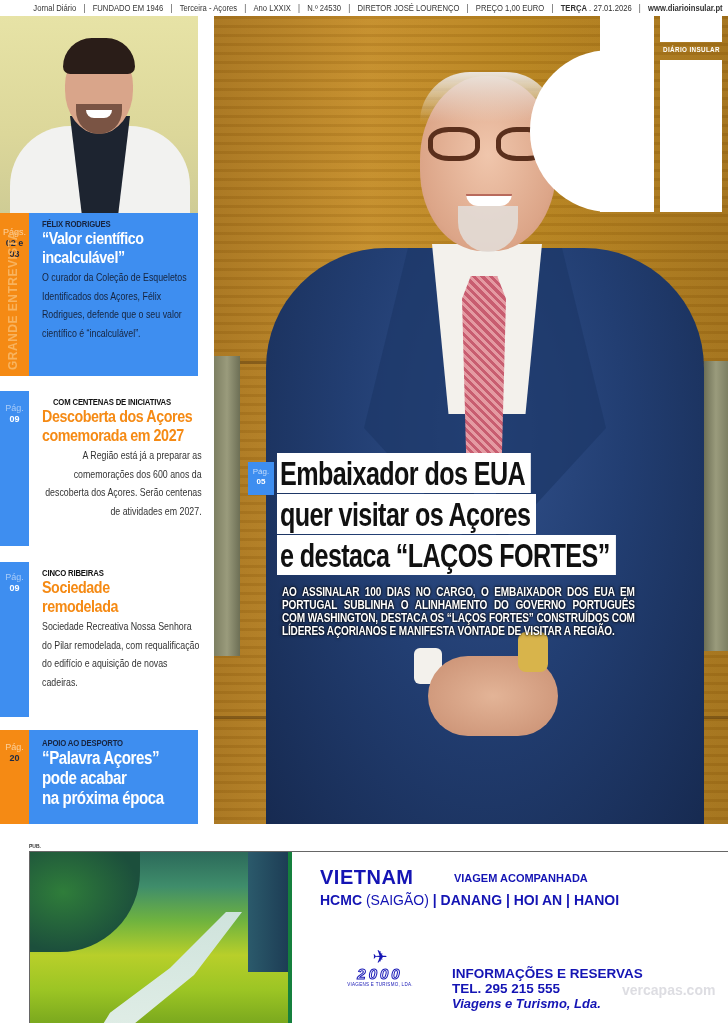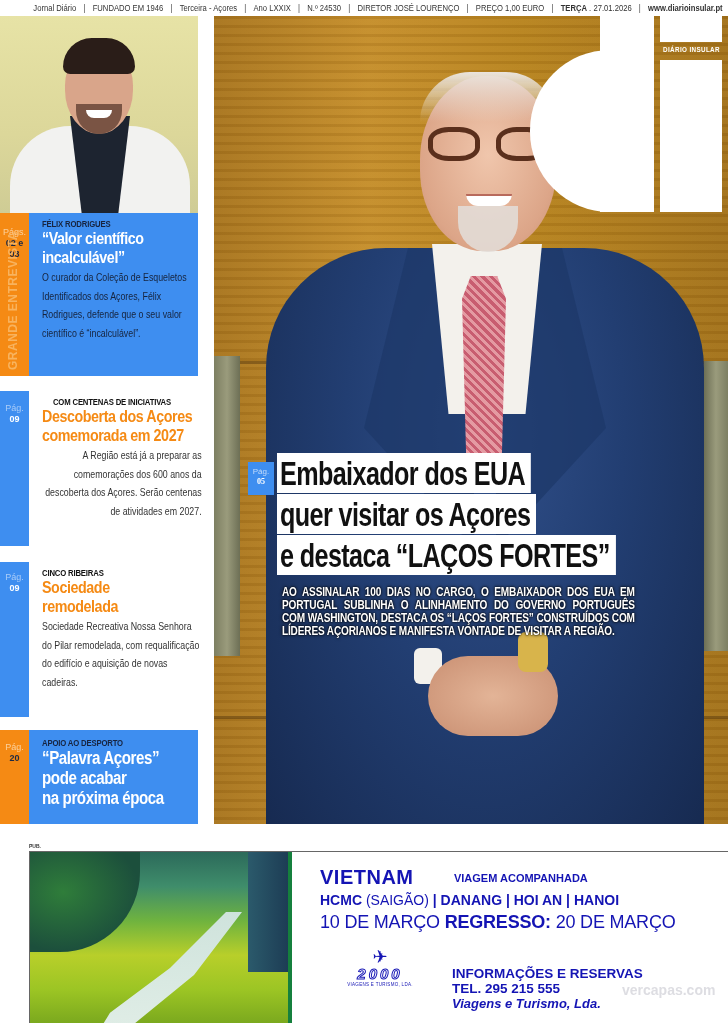--- a/index.html
+++ b/index.html
@@ -96,21 +96,21 @@
   
   .logo-d { position:absolute; left:386px; top:0; width:54px; height:196px; background:#fff; }
   .logo-d-bowl { position:absolute; left:316px; top:34px; width:80px; height:162px; background:#fff; border-radius:80px 0 0 80px; clip-path:inset(0 0 0 0); }
   .logo-i-top { position:absolute; left:446px; top:0; width:62px; height:26px; background:#fff; }
   .logo-i-label { position:absolute; left:446px; top:30px; width:62px; text-align:center; font-size:7px; font-weight:bold; color:#fff; letter-spacing:0.4px; white-space:nowrap; transform:scaleX(0.9); }
   .logo-i-stem { position:absolute; left:446px; top:44px; width:62px; height:152px; background:#fff; }
 
   
   .pg-tag { position:absolute; left:248px; top:462px; width:26px; height:33px; background:#3e8ef0; color:#fff; text-align:center; font-size:8px; line-height:10px; padding-top:5px; }
   .pg-tag .lbl { display:block; color:#c4dcfb; }
-  .pg-tag .num { display:block; font-weight:bold;font-family:Liberation Serif, serif; }
+  .pg-tag .num { display:block; font-weight:bold; }
   .main-hl { position:absolute; left:277px; top:453px; }
   .main-hl .line { display:block; width:max-content; background:#fff; color:#111; font-weight:bold; font-size:34px; line-height:40px; letter-spacing:-0.8px; padding:0 8px 0 4px; transform:scaleX(0.74); transform-origin:left; margin-bottom:1px; }
   .deck { position:absolute; left:282px; top:586px; width:420px; color:#fff; font-weight:bold; font-size:12px; line-height:13px; letter-spacing:-0.2px; text-transform:uppercase; text-shadow:0 0 4px #000,0 0 2px #000; transform:scaleX(0.84); transform-origin:left; text-align:justify; }
 
   
   .pub-label { position:absolute; left:29px; top:843px; font-size:5px; font-weight:bold; color:#333; }
   .ad { position:absolute; left:29px; top:851px; width:699px; height:172px; border:1px solid #666; border-right:none; border-bottom:none; background:#fff; }
   .ad-photo { position:absolute; left:0; top:0; width:258px; height:172px; overflow:hidden;
     background:linear-gradient(180deg,#2c6a5a 0%,#3f8d6b 20%,#6fb33f 40%,#b8cf2a 60%,#9cc524 80%,#7aa81e 100%); }
   .ad-photo .cliff-l { position:absolute; left:0; top:0; width:110px; height:100px; background:radial-gradient(ellipse at 30% 40%,#2f7d3a,#1c4f3c 70%); border-radius:0 0 80px 0; }
@@ -270,25 +270,20 @@
   <div class="ad-text">
     <div class="ad-row1">
       <span class="big">VIETNAM</span>
       <span class="small">VIAGEM ACOMPANHADA</span>
     </div>
     <div class="ad-row2">
       <b>HCMC</b>
       <span>(SAIGÃO)</span>
       <b>| DANANG | HOI AN | HANOI</b>
     </div>
-    <div class="ad-row3">
-      <span>10 DE MARÇO</span>
-      <b>REGRESSO:</b>
-      <span>20 DE MARÇO</span>
-    </div>
     <div class="angra">
       <div class="plane">✈</div>
       <div class="yr">2000</div>
       <div class="tag">VIAGENS E TURISMO, LDA.</div>
     </div>
     <div class="ad-info">
       <div class="l1">INFORMAÇÕES E RESERVAS</div>
       <div class="l2">TEL. 295 215 555</div>
       <div class="l3">Viagens e Turismo, Lda.</div>
     </div>

